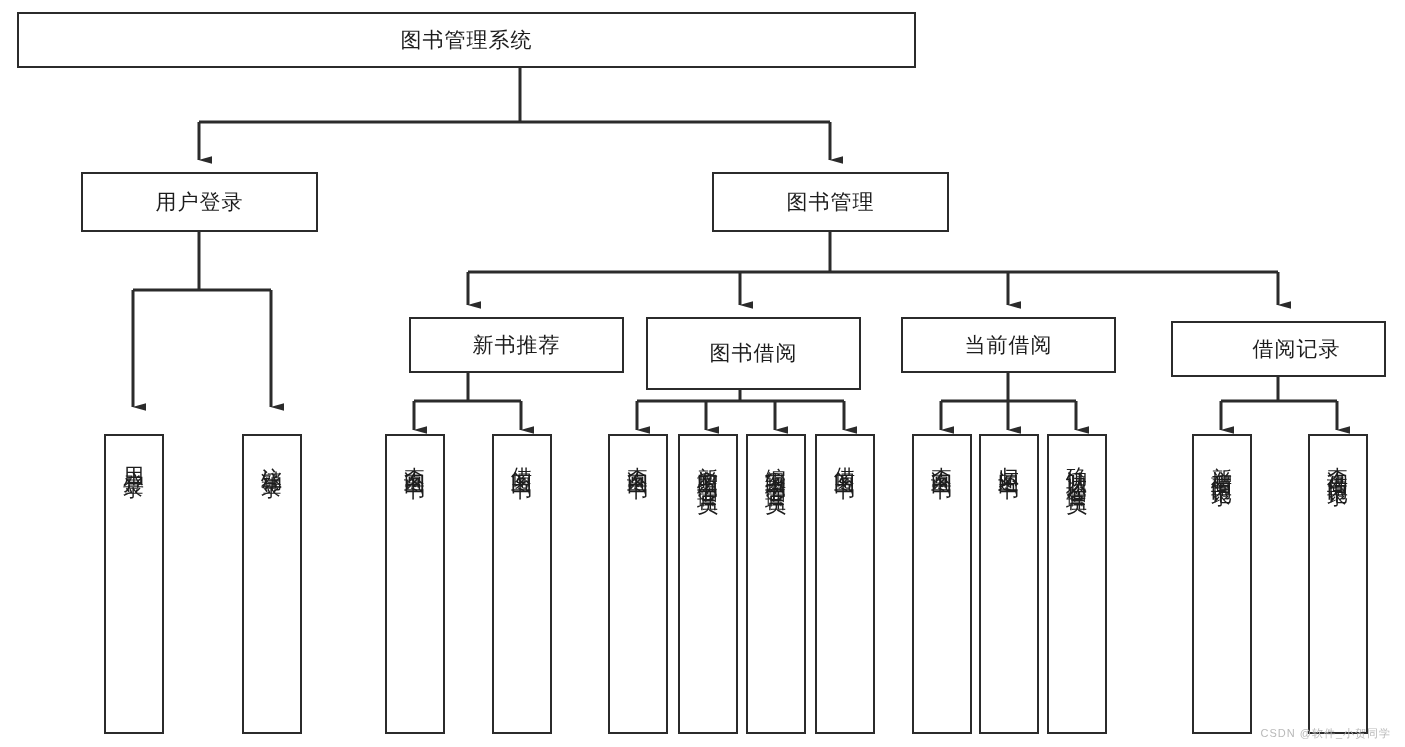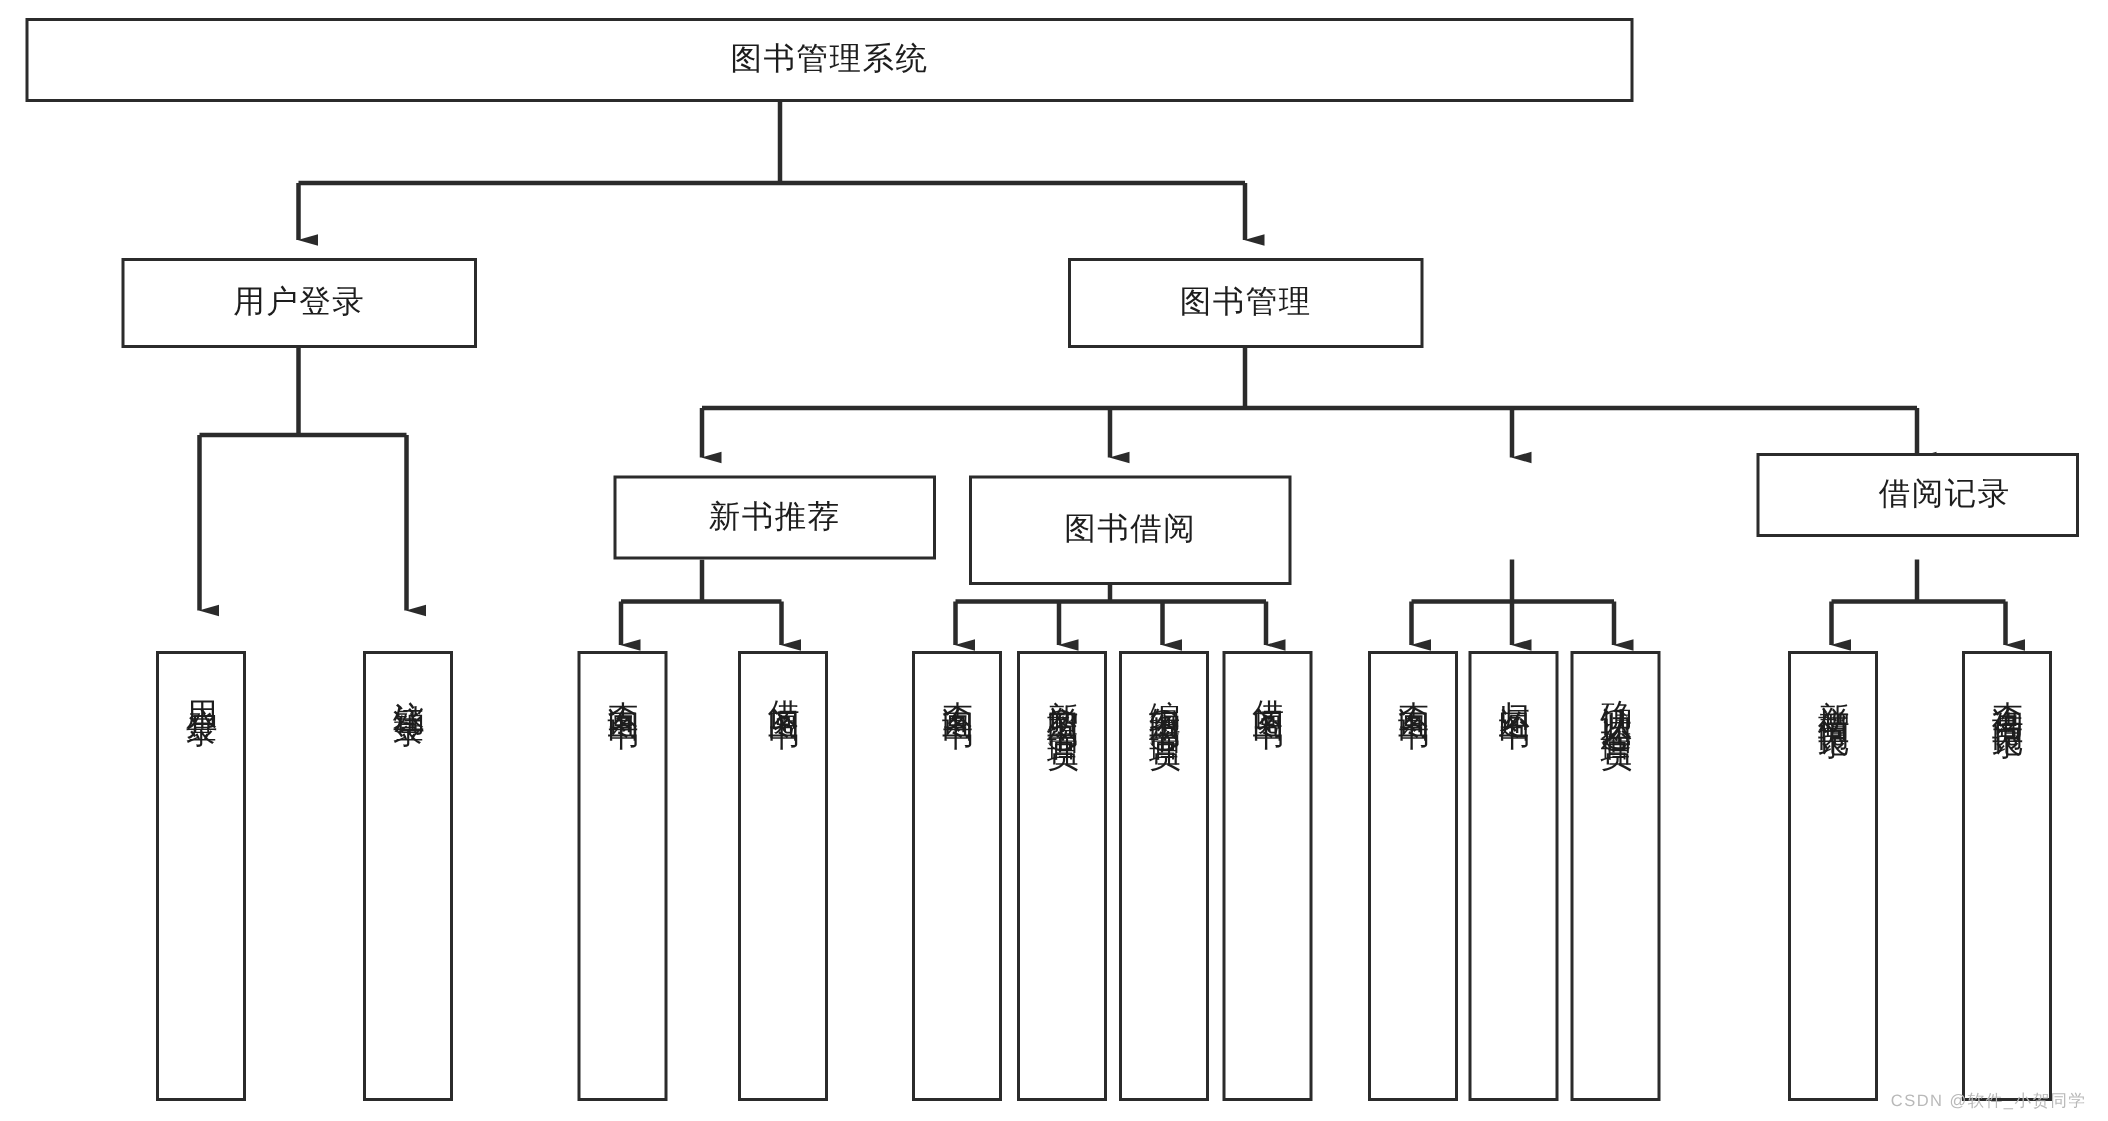--- a/index.html
+++ b/index.html
@@ -122,42 +122,45 @@
       <path d="M 1008 401 L 1008 430" marker-end="url(#arrow)"></path>
       <path d="M 1076 401 L 1076 430" marker-end="url(#arrow)"></path>
 
       <path d="M 1278 373 L 1278 401"></path>
       <path d="M 1221 401 L 1337 401"></path>
       <path d="M 1221 401 L 1221 430" marker-end="url(#arrow)"></path>
       <path d="M 1337 401 L 1337 430" marker-end="url(#arrow)"></path>
     </g>
   </svg>
 
-  <div class="node-box root" style="left:17px; top:12px; width:1072px; height:56px;">
+  <div class="node-box root" style="left:17px; top:12px; width:899px; height:56px;">
     <span class="node-label">图书管理系统</span>
   </div>
 
   <div class="node-box level1" style="left:81px; top:172px; width:237px; height:60px;">
     <span class="node-label">用户登录</span>
   </div>
 
   <div class="node-box level1" style="left:712px; top:172px; width:237px; height:60px;">
     <span class="node-label">图书管理</span>
   </div>
 
   <div class="node-box level2" style="left:361px; top:317px; width:215px; height:56px;margin-left:48px;">
     <span class="node-label">新书推荐</span>
   </div>
 
   <div class="node-box level2" style="left:633px; top:317px; width:215px; height:73px;margin-left:13px;">
     <span class="node-label">图书借阅</span>
   </div>
 
-
-  <div class="node-box level2" style="left:1171px; top:302px; width:215px; height:56px;padding-left:36px;">
+  <div class="node-box level2" style="left:901px; top:317px; width:215px; height:56px;">
+    <span class="node-label">当前借阅</span>
+  </div>
+
+  <div class="node-box level2" style="left:1171px; top:321px; width:215px; height:56px;padding-left:36px;">
     <span class="node-label">借阅记录</span>
   </div>
 
   <div class="node-box vertical" style="left:104px; top:434px; width:60px; height:300px;">
     <span class="node-label">用户登录</span>
   </div>
 
   <div class="node-box vertical" style="left:242px; top:434px; width:60px; height:300px;">
     <span class="node-label">注销登录</span>
   </div>

